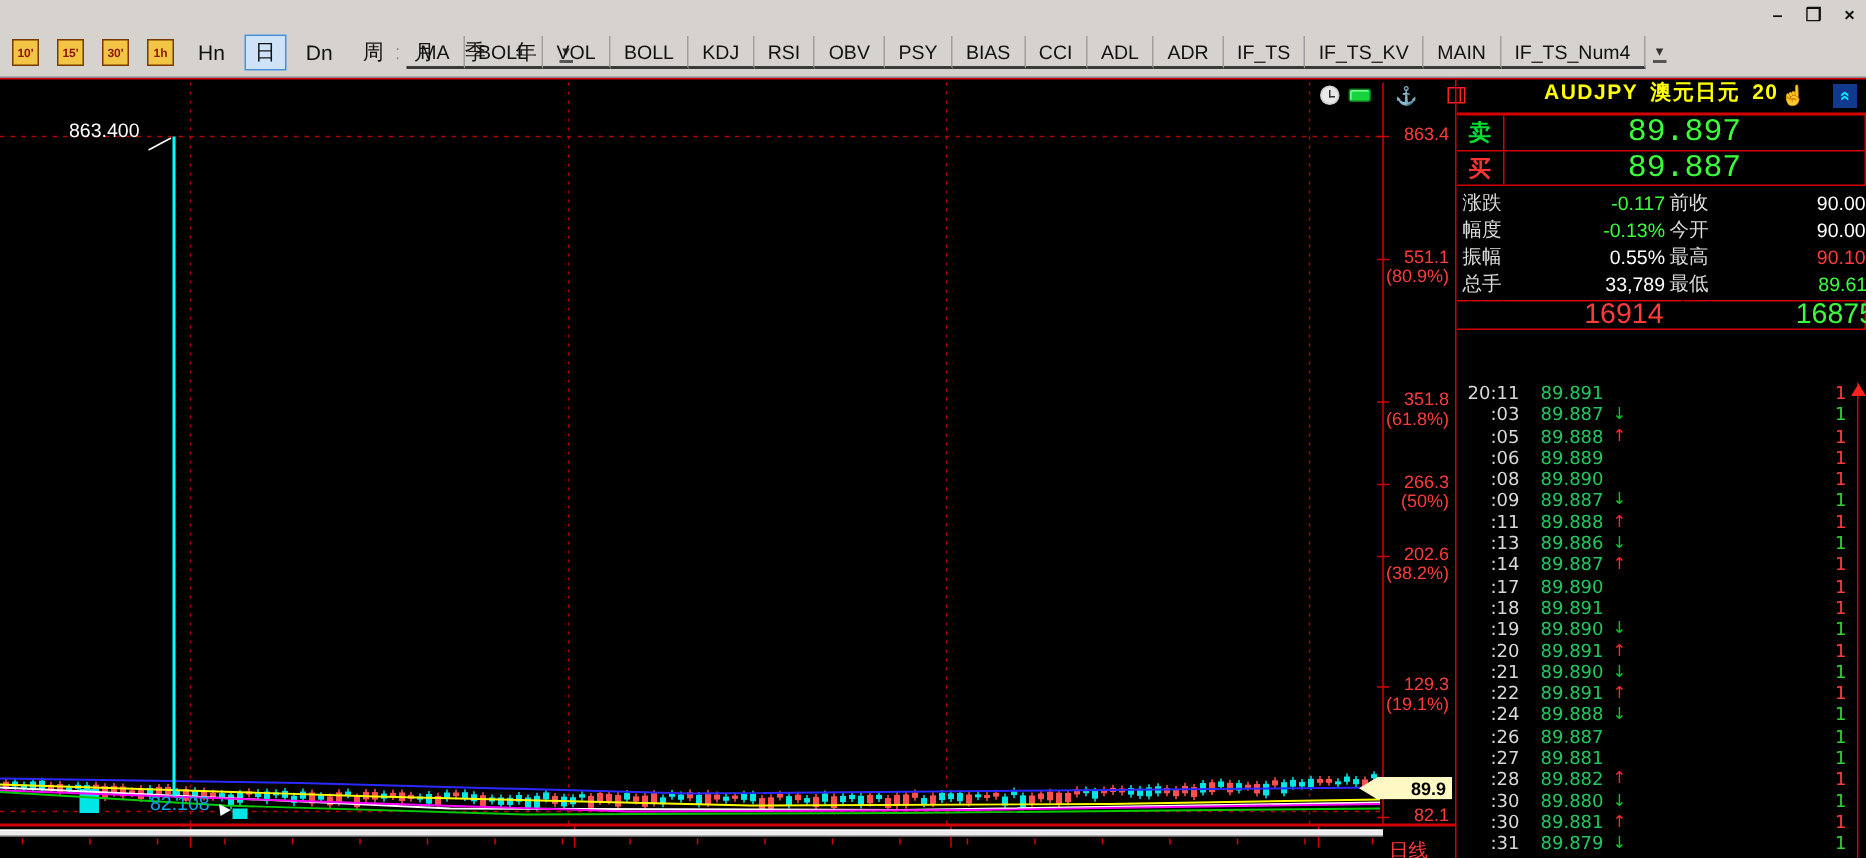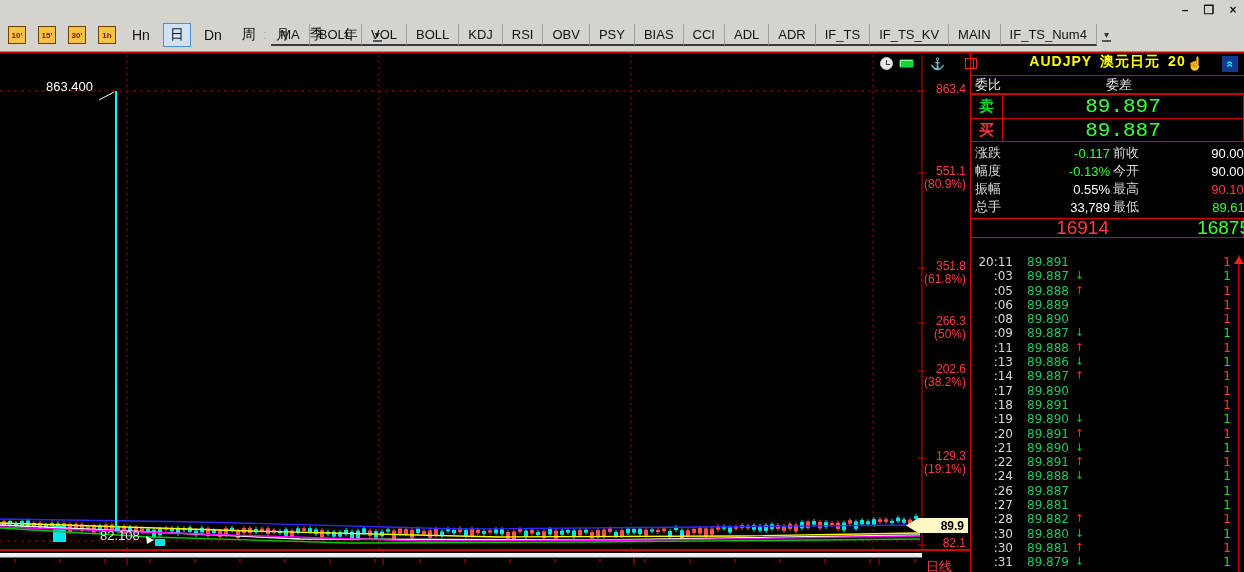--- a/index.html
+++ b/index.html
@@ -27,21 +27,21 @@
     border-bottom:2px solid #3a3a3a; border-right:1px solid #9f9f9f; white-space:nowrap; }
 
   
   .screen { position:absolute; left:0; top:52px; width:1244px; height:520px;
     background:#000; border-top:1px solid #d40000; overflow:hidden; }
 
   .chart { position:absolute; left:0; top:0; width:970px; height:520px; }
   .chart svg { position:absolute; left:0; top:0; }
 
   .peak-label { position:absolute; left:46px; top:26px; color:#fff; font-size:13px; }
-  .low-label  { position:absolute; left:100px; top:475px; color:#e5e5e5; font-size:13px; }
+  .low-label  { position:absolute; left:100px; top:475px; color:#0ea5e9; font-size:13px; }
   .yaxis-label { position:absolute; width:60px; text-align:right; color:#ff3b3b; font-size:12px;
     line-height:13px; }
   .xaxis-label { position:absolute; top:531px; color:#c2410c; font-size:13px; }
   .period-tag { position:absolute; left:926px; top:505px; color:#ff3b3b; font-size:13px; }
   .price-tag { position:absolute; left:906px; top:465px; width:62px; height:15px; background:#fef9c3;
     color:#000; font-size:12px; font-weight:bold; text-align:right; padding:1px 4px 0 0;
     clip-path:polygon(0 50%, 20% 0, 100% 0, 100% 100%, 20% 100%); }
   .scrollbar-h { position:absolute; left:0; top:500px; width:922px; height:5px;
     background:#ececec; border-top:1px solid #fff; border-bottom:1px solid #6a6a6a; }
   .chart-icons { position:absolute; left:880px; top:4px; display:flex; align-items:center; gap:6px; }
@@ -535,24 +535,20 @@
   <div class="panel">
     <div class="panel-title">
       <span class="t">AUDJPY</span>
       <span class="t" style="margin-left:8px">澳元日元</span>
       <span class="t" style="margin-left:8px">20</span>
       <div class="hand-icon">☝</div>
       <div class="collapse-icon">
           <span>«</span>
         </div>
     </div>
-    <div class="wb-header">
-      <span class="wb1">委比</span>
-      <span class="wb2">委差</span>
-    </div>
     <div class="sellbuy">
       <div class="sb-row sb-sell">
         <div class="sb-char">卖</div>
         <div class="sb-price">89.897</div>
       </div>
       <div class="sb-row sb-buy">
         <div class="sb-char">买</div>
         <div class="sb-price">89.887</div>
       </div>
     </div>

